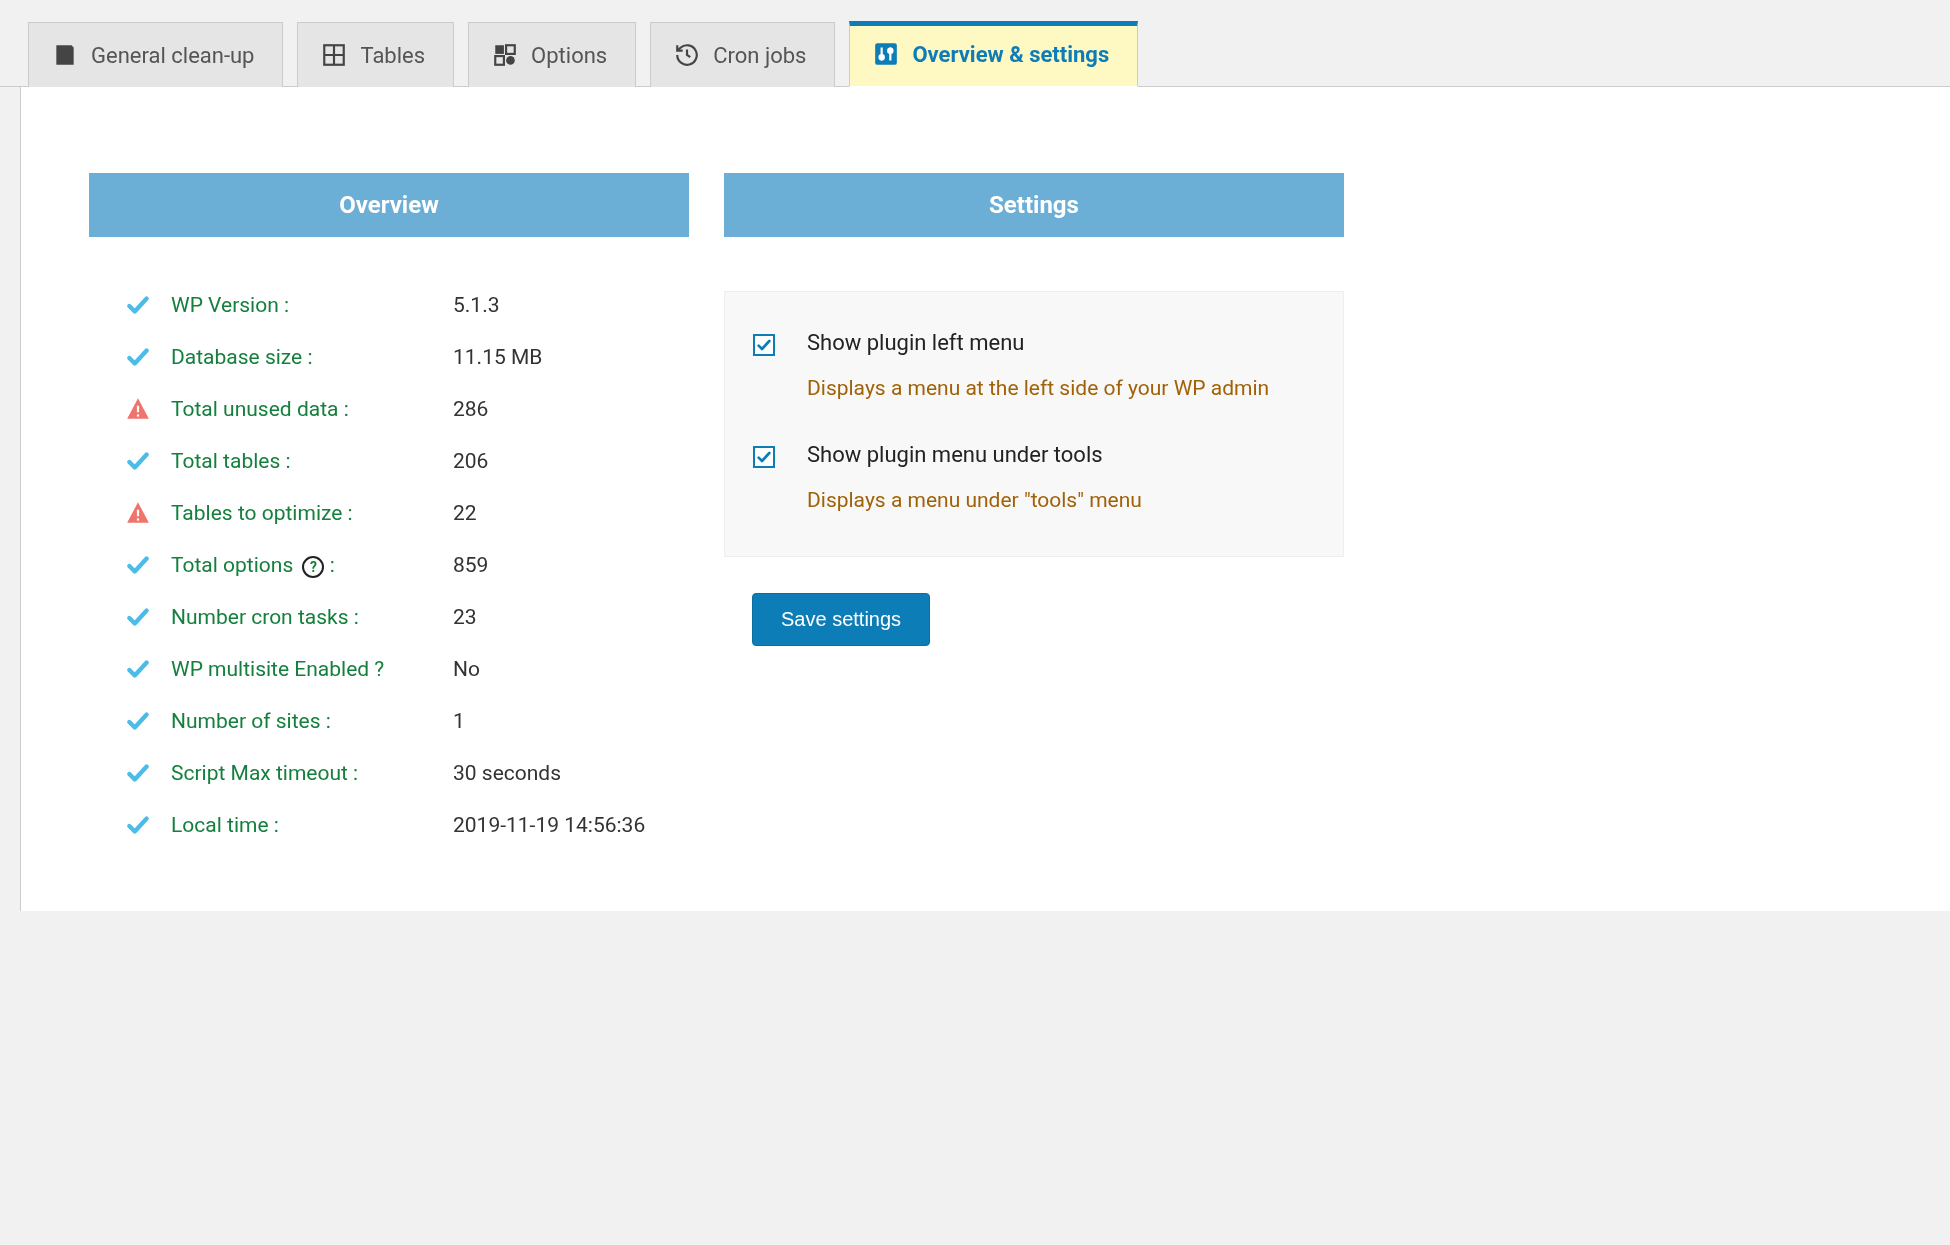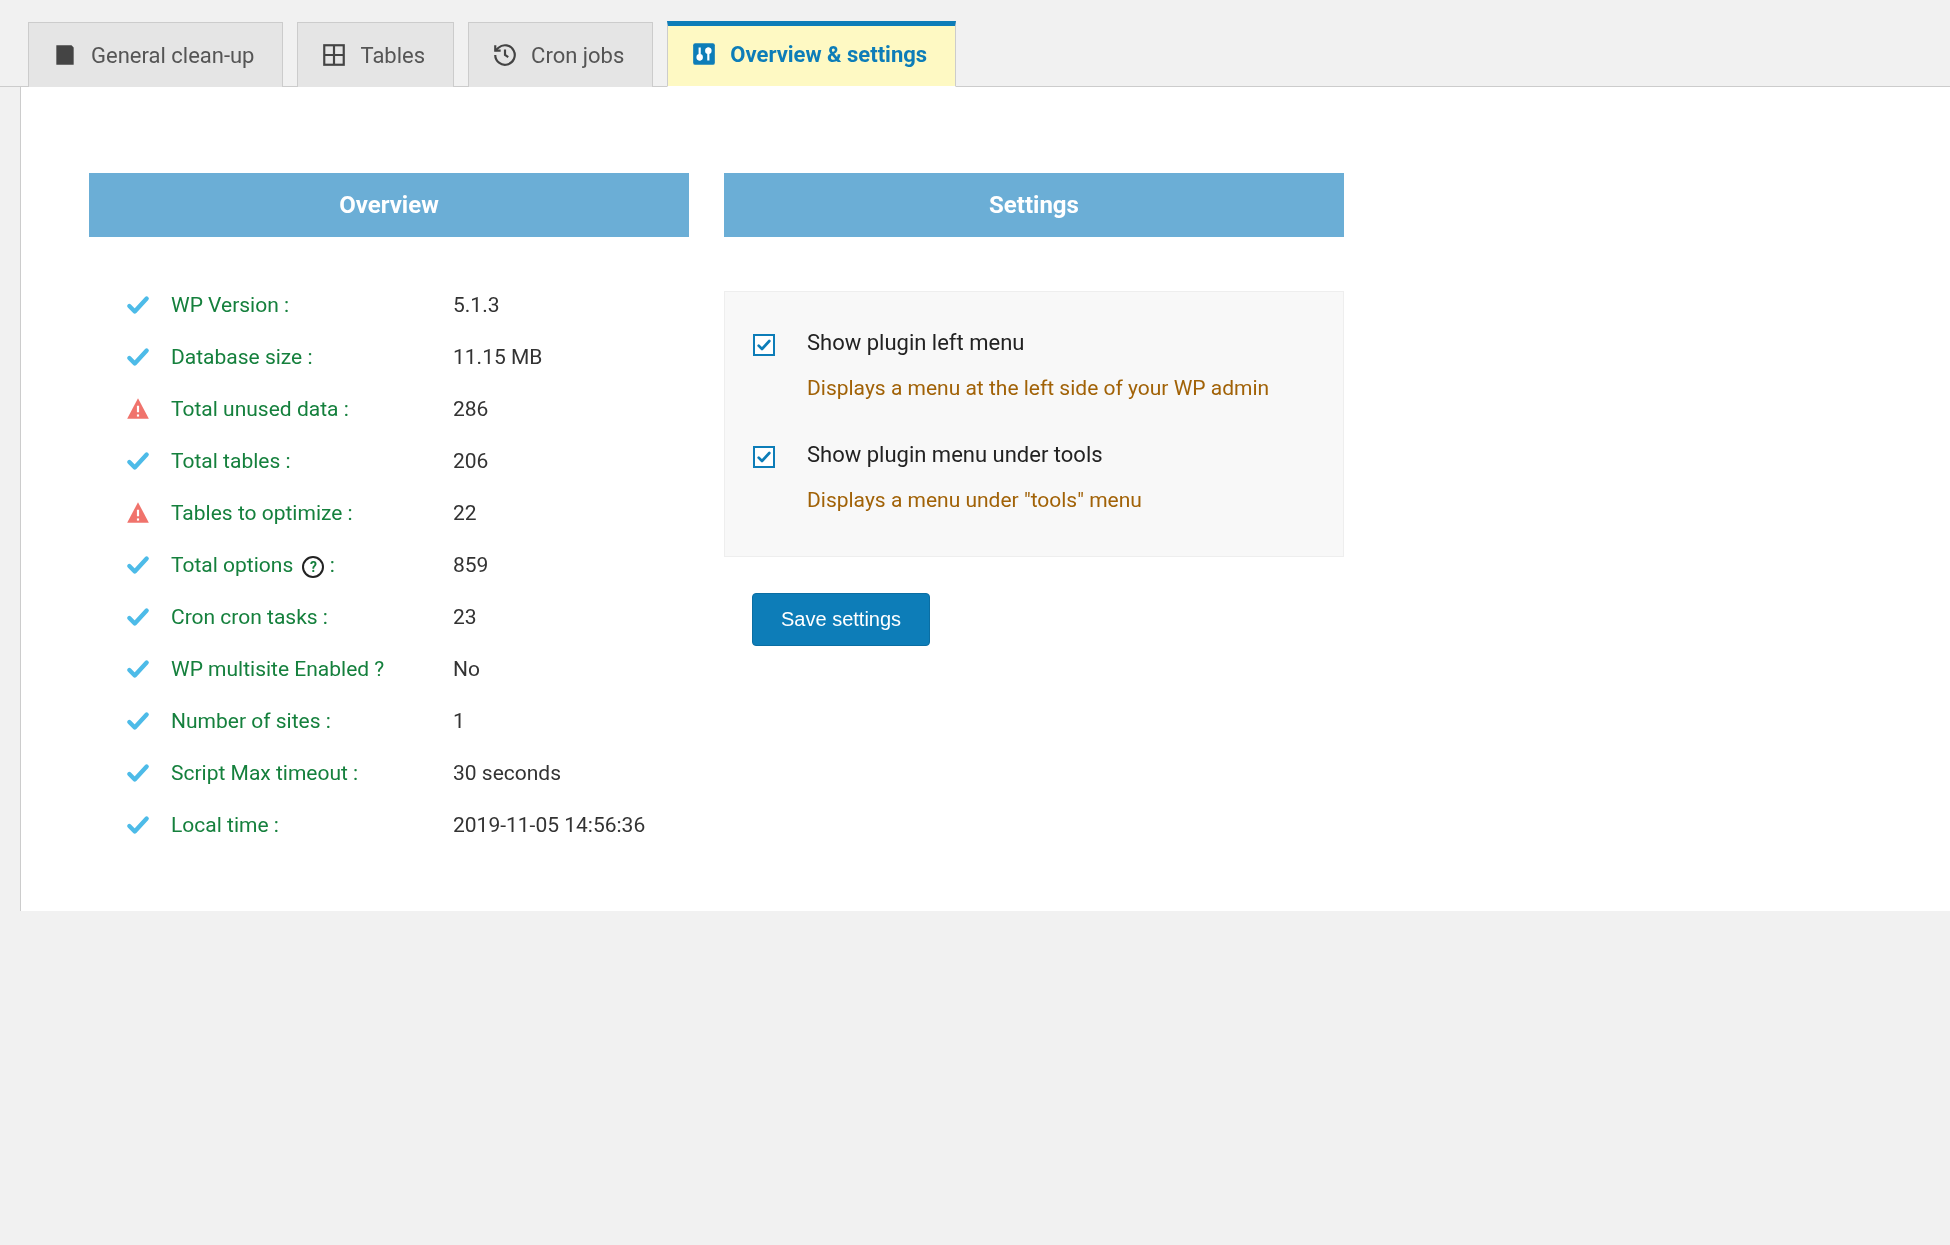--- a/index.html
+++ b/index.html
@@ -137,20 +137,31 @@
       <span class="icon">
         <svg viewBox="0 0 24 24" width="26" height="26" fill="none" stroke="currentColor" stroke-width="2">
             <rect x="3" y="3" width="18" height="18"></rect>
             <path d="M12 3v18M3 12h18"></path>
           </svg>
       </span>
       <span>Tables</span>
     </div>
     <div class="tab">
       <span class="icon">
+        <svg viewBox="0 0 24 24" width="26" height="26" fill="currentColor">
+            <rect x="3" y="3" width="8" height="8"></rect>
+            <rect x="13" y="3" width="8" height="8" fill="none" stroke="currentColor" stroke-width="2"></rect>
+            <rect x="3" y="13" width="8" height="8" fill="none" stroke="currentColor" stroke-width="2"></rect>
+            <circle cx="17" cy="17" r="4"></circle>
+          </svg>
+      </span>
+      <span>Options</span>
+    </div>
+    <div class="tab">
+      <span class="icon">
         <svg viewBox="0 0 24 24" width="26" height="26" fill="none" stroke="currentColor" stroke-width="2">
             <path d="M3 12a9 9 0 1 0 3-6.7L3 8"></path>
             <path d="M3 3v5h5"></path>
             <path d="M12 7v5l3 2"></path>
           </svg>
       </span>
       <span>Cron jobs</span>
     </div>
     <div class="tab active">
       <span class="icon">
@@ -230,21 +241,21 @@
               </span>
               <span class="label"><span>Total options</span> <span class="help">?</span><span> :</span></span>
               <span class="val">859</span>
             </div>
             <div class="ov-row">
               <span class="chk-icon">
                 <svg viewBox="0 0 24 24" width="26" height="26" fill="none" stroke="currentColor" stroke-width="4" stroke-linecap="round" stroke-linejoin="round">
                   <path d="M4 13l5 5L20 6"></path>
                 </svg>
               </span>
-              <span class="label"><span>Cron cron tasks :</span></span>
+              <span class="label"><span>Number cron tasks :</span></span>
               <span class="val">23</span>
             </div>
             <div class="ov-row">
               <span class="chk-icon">
                 <svg viewBox="0 0 24 24" width="26" height="26" fill="none" stroke="currentColor" stroke-width="4" stroke-linecap="round" stroke-linejoin="round">
                   <path d="M4 13l5 5L20 6"></path>
                 </svg>
               </span>
               <span class="label"><span>WP multisite Enabled ?</span></span>
               <span class="val">No</span>
@@ -267,21 +278,21 @@
               <span class="label"><span>Script Max timeout :</span></span>
               <span class="val">30 seconds</span>
             </div>
             <div class="ov-row">
               <span class="chk-icon">
                 <svg viewBox="0 0 24 24" width="26" height="26" fill="none" stroke="currentColor" stroke-width="4" stroke-linecap="round" stroke-linejoin="round">
                   <path d="M4 13l5 5L20 6"></path>
                 </svg>
               </span>
               <span class="label"><span>Local time :</span></span>
-              <span class="val">2019-11-05 14:56:36</span>
+              <span class="val">2019-11-19 14:56:36</span>
             </div>
           </div>
       </div>
 
       <div>
         <div class="panel-head">Settings</div>
         <div class="settings-box" id="settings-box">
             <div class="setting">
               <span class="cb">
                 <svg viewBox="0 0 24 24" fill="none" stroke="#0d7db8" stroke-width="4" stroke-linecap="round" stroke-linejoin="round">

